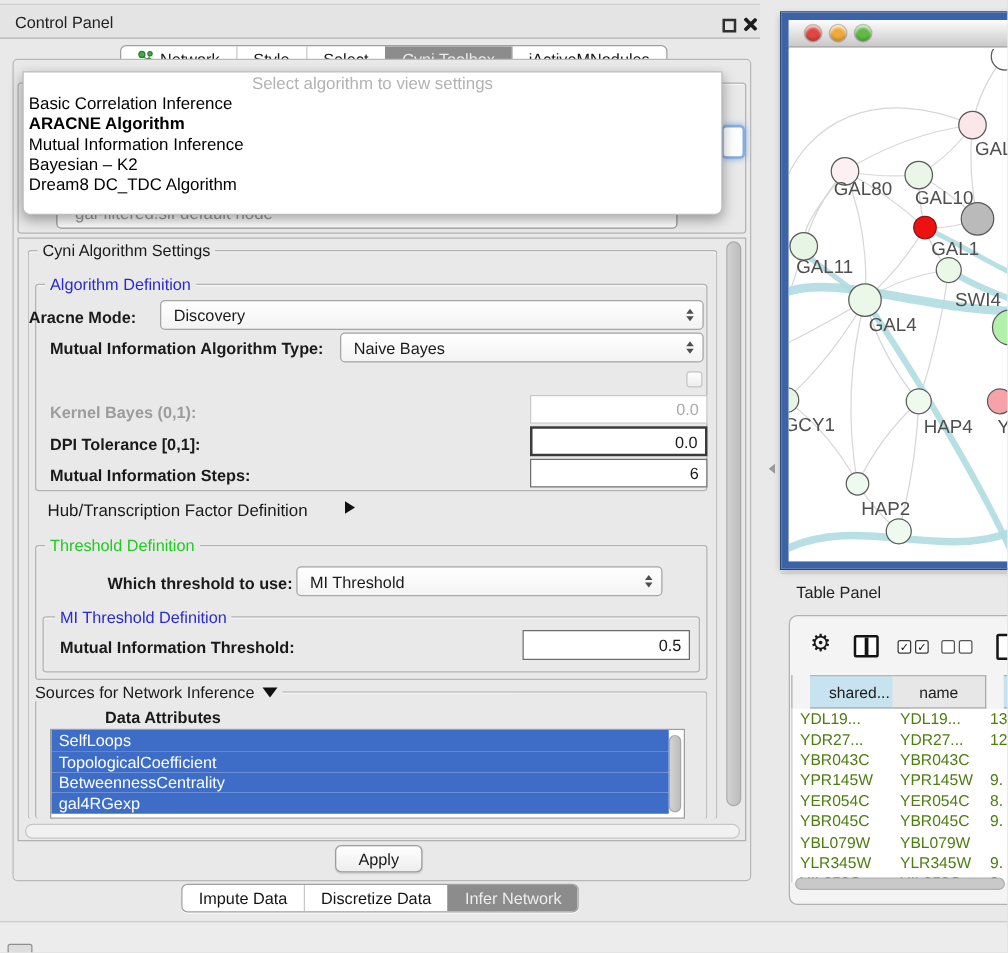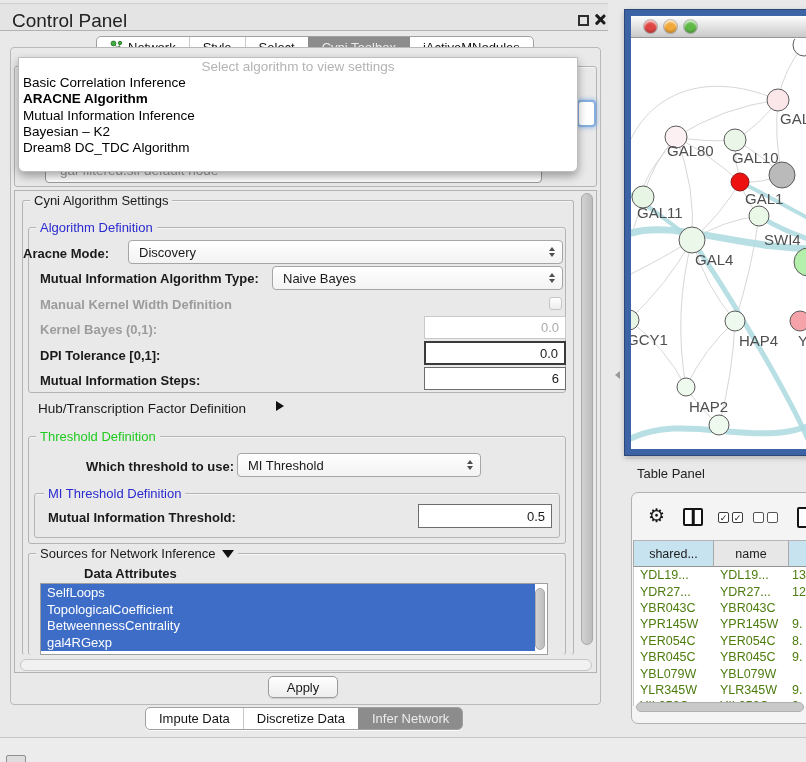--- a/index.html
+++ b/index.html
@@ -5,21 +5,21 @@
   * { box-sizing: border-box; }
   body { margin:0; background:#d8d8d8; }
   #page {
     position:relative; width:806px; height:762px; overflow:hidden;
     background:#e9e9e9; font-family:"Liberation Sans", sans-serif; color:#1a1a1a;
     font-size:13px;
   }
   .abs { position:absolute; }
   
   .titlebar-left { left:0; top:3px; width:608px; height:28px; background:#e4e4e4; border-bottom:1px solid #b2b2b2; border-top:1px solid #cfcfcf; }
-  .cp-title { left:12px; top:10px; font-size:19px; color:#222; }
+  .cp-title { left:12px; top:10px; font-size:13px; color:#222; }
   .float-icon { width:11px; height:11px; border:2px solid #2f2f2f; background:transparent; }
   .close-icon { width:13px; height:13px; }
   .close-icon:before, .close-icon:after { content:""; position:absolute; left:6px; top:0px; width:2.5px; height:13px; background:#1c1c1c; border-radius:1px; }
   .close-icon:before { transform:rotate(45deg); }
   .close-icon:after  { transform:rotate(-45deg); }
   
   .segbar { display:flex; background:#fff; border:1px solid #a0a0a0; border-radius:5px; height:23px; overflow:hidden; box-shadow:0 1px 0 rgba(255,255,255,.7); }
   .seg { display:flex; align-items:center; gap:5px; padding:0 13px; font-size:13px; color:#141414; border-left:1px solid #c9c9c9; white-space:nowrap; }
   .seg:first-child { border-left:none; }
   .seg.sel { background:var(--tab_selected_gray); color:#ececec; border-left-color:var(--tab_selected_gray); }
@@ -64,21 +64,21 @@
   
   .tp-divider { left:625px; top:458px; width:181px; height:1px; background:#c9c9c9; }
   .tp-title { left:637px; top:466px; font-size:13px; color:#222; }
   .tp-box { left:631px; top:492px; width:210px; height:232px; background:#f4f4f4; border:1px solid #b1b1b1; border-radius:7px; }
   .pane-icon { width:20px; height:18px; border:2.5px solid #141414; border-radius:2px; background:#fff; }
   .pane-icon:before { content:""; position:absolute; left:50%; top:0; bottom:0; width:2.5px; background:#141414; transform:translateX(-50%); }
   .cb { width:11px; height:11px; border:1.5px solid #3a3a3a; border-radius:2px; background:#fff; display:flex; align-items:center; justify-content:center; font-size:9px; color:#111; }
   .cb.empty { border-color:#555; }
   .doc-icon { width:17px; height:21px; border:2.5px solid #141414; border-radius:2px; background:#fff; }
   .th { position:absolute; display:flex; align-items:center; justify-content:center; font-size:12.5px; color:#1c1c1c; border-right:1px solid #a9a9a9; border-top:1px solid #b5b5b5; border-bottom:1px solid #949494; height:27px; overflow:hidden; }
-  .th-blue { background:var(--header_blue); }
+  .th-blue { background:var(--header_blue);margin-left:14px; }
   .th-gray { background:#e7e7e7; }
   .trow { position:absolute; left:0; width:100%; height:16.4px; }
   .td { position:absolute; top:0; height:16.4px; display:flex; align-items:center; padding-left:6px; font-size:12.5px; color:#4d7c0f; white-space:nowrap; overflow:hidden; }
 </style>
 </head>
 <body>
 
 <div id="page">
 
   <div class="abs titlebar-left"></div>
@@ -153,21 +153,20 @@
 
   <div class="abs lbl" style="left:40px; top:271px;">Mutual Information Algorithm Type:</div>
   <div class="abs combo" style="left:272px; top:266px; width:291px; height:24px;">
     <span>Naive Bayes</span>
     <span class="arrows">
         <span class="tri-up"></span>
         <span class="tri-dn"></span>
       </span>
   </div>
 
-  <div class="abs lbl gray" style="left:40px; top:297px;">Manual Kernel Width Definition</div>
   <div class="abs checkbox" style="left:549px; top:297px;"></div>
 
   <div class="abs lbl gray" style="left:40px; top:322px;">Kernel Bayes (0,1):</div>
   <div class="abs field disabled" style="left:424px; top:316px; width:142px; height:23px;">
     <span>0.0</span>
   </div>
 
   <div class="abs lbl" style="left:40px; top:348px;">DPI Tolerance [0,1]:</div>
   <div class="abs field focus" style="left:424px; top:341px; width:142px; height:24px;">
     <span>0.0</span>
@@ -178,37 +177,37 @@
     <span>6</span>
   </div>
 
   <div class="abs lbl plain" style="left:38px; top:401px; font-size:13.5px;">Hub/Transcription Factor Definition</div>
   <div class="abs tri-right" style="left:276px; top:401px;"></div>
 
   <div class="abs group" style="left:28px; top:436px; width:538px; height:108px;"></div>
   <div class="gtitle green" style="left:36px; top:429px;">Threshold Definition</div>
 
   <div class="abs lbl" style="left:86px; top:459px;">Which threshold to use:</div>
-  <div class="abs combo" style="left:237px; top:453px; width:244px; height:24px;">
+  <div class="abs combo" style="left:237px; top:453px; width:293px; height:24px;">
     <span>MI Threshold</span>
     <span class="arrows">
         <span class="tri-up"></span>
         <span class="tri-dn"></span>
       </span>
   </div>
 
   <div class="abs group" style="left:34px; top:493px; width:526px; height:45px;"></div>
   <div class="gtitle blue" style="left:44px; top:486px;">MI Threshold Definition</div>
   <div class="abs lbl" style="left:48px; top:510px;">Mutual Information Threshold:</div>
   <div class="abs field" style="left:418px; top:504px; width:134px; height:24px; border-color:#6d6d6d;">
     <span>0.5</span>
   </div>
 
   <div class="abs group" style="left:28px; top:553px; width:538px; height:102px; border-bottom:none;"></div>
-  <div class="gtitle" style="left:36px; top:546px; display:flex; align-items:center; gap:6px;">
+  <div class="gtitle" style="left:24px; top:546px; display:flex; align-items:center; gap:6px;">
     <span>Sources for Network Inference</span>
     <span class="tri-down-b"></span>
   </div>
   <div class="abs lbl" style="left:36px; top:566px;padding-left:48px;">Data Attributes</div>
   <div class="abs attr-list" style="left:40px; top:583px; width:508px; height:72px;">
     <div id="attr-list">
         <div class="attr-item" style="width: 494px;">SelfLoops</div>
         <div class="attr-item" style="width: 494px;">TopologicalCoefficient</div>
         <div class="attr-item" style="width: 494px;">BetweennessCentrality</div>
         <div class="attr-item" style="width: 494px;">gal4RGexp</div>

